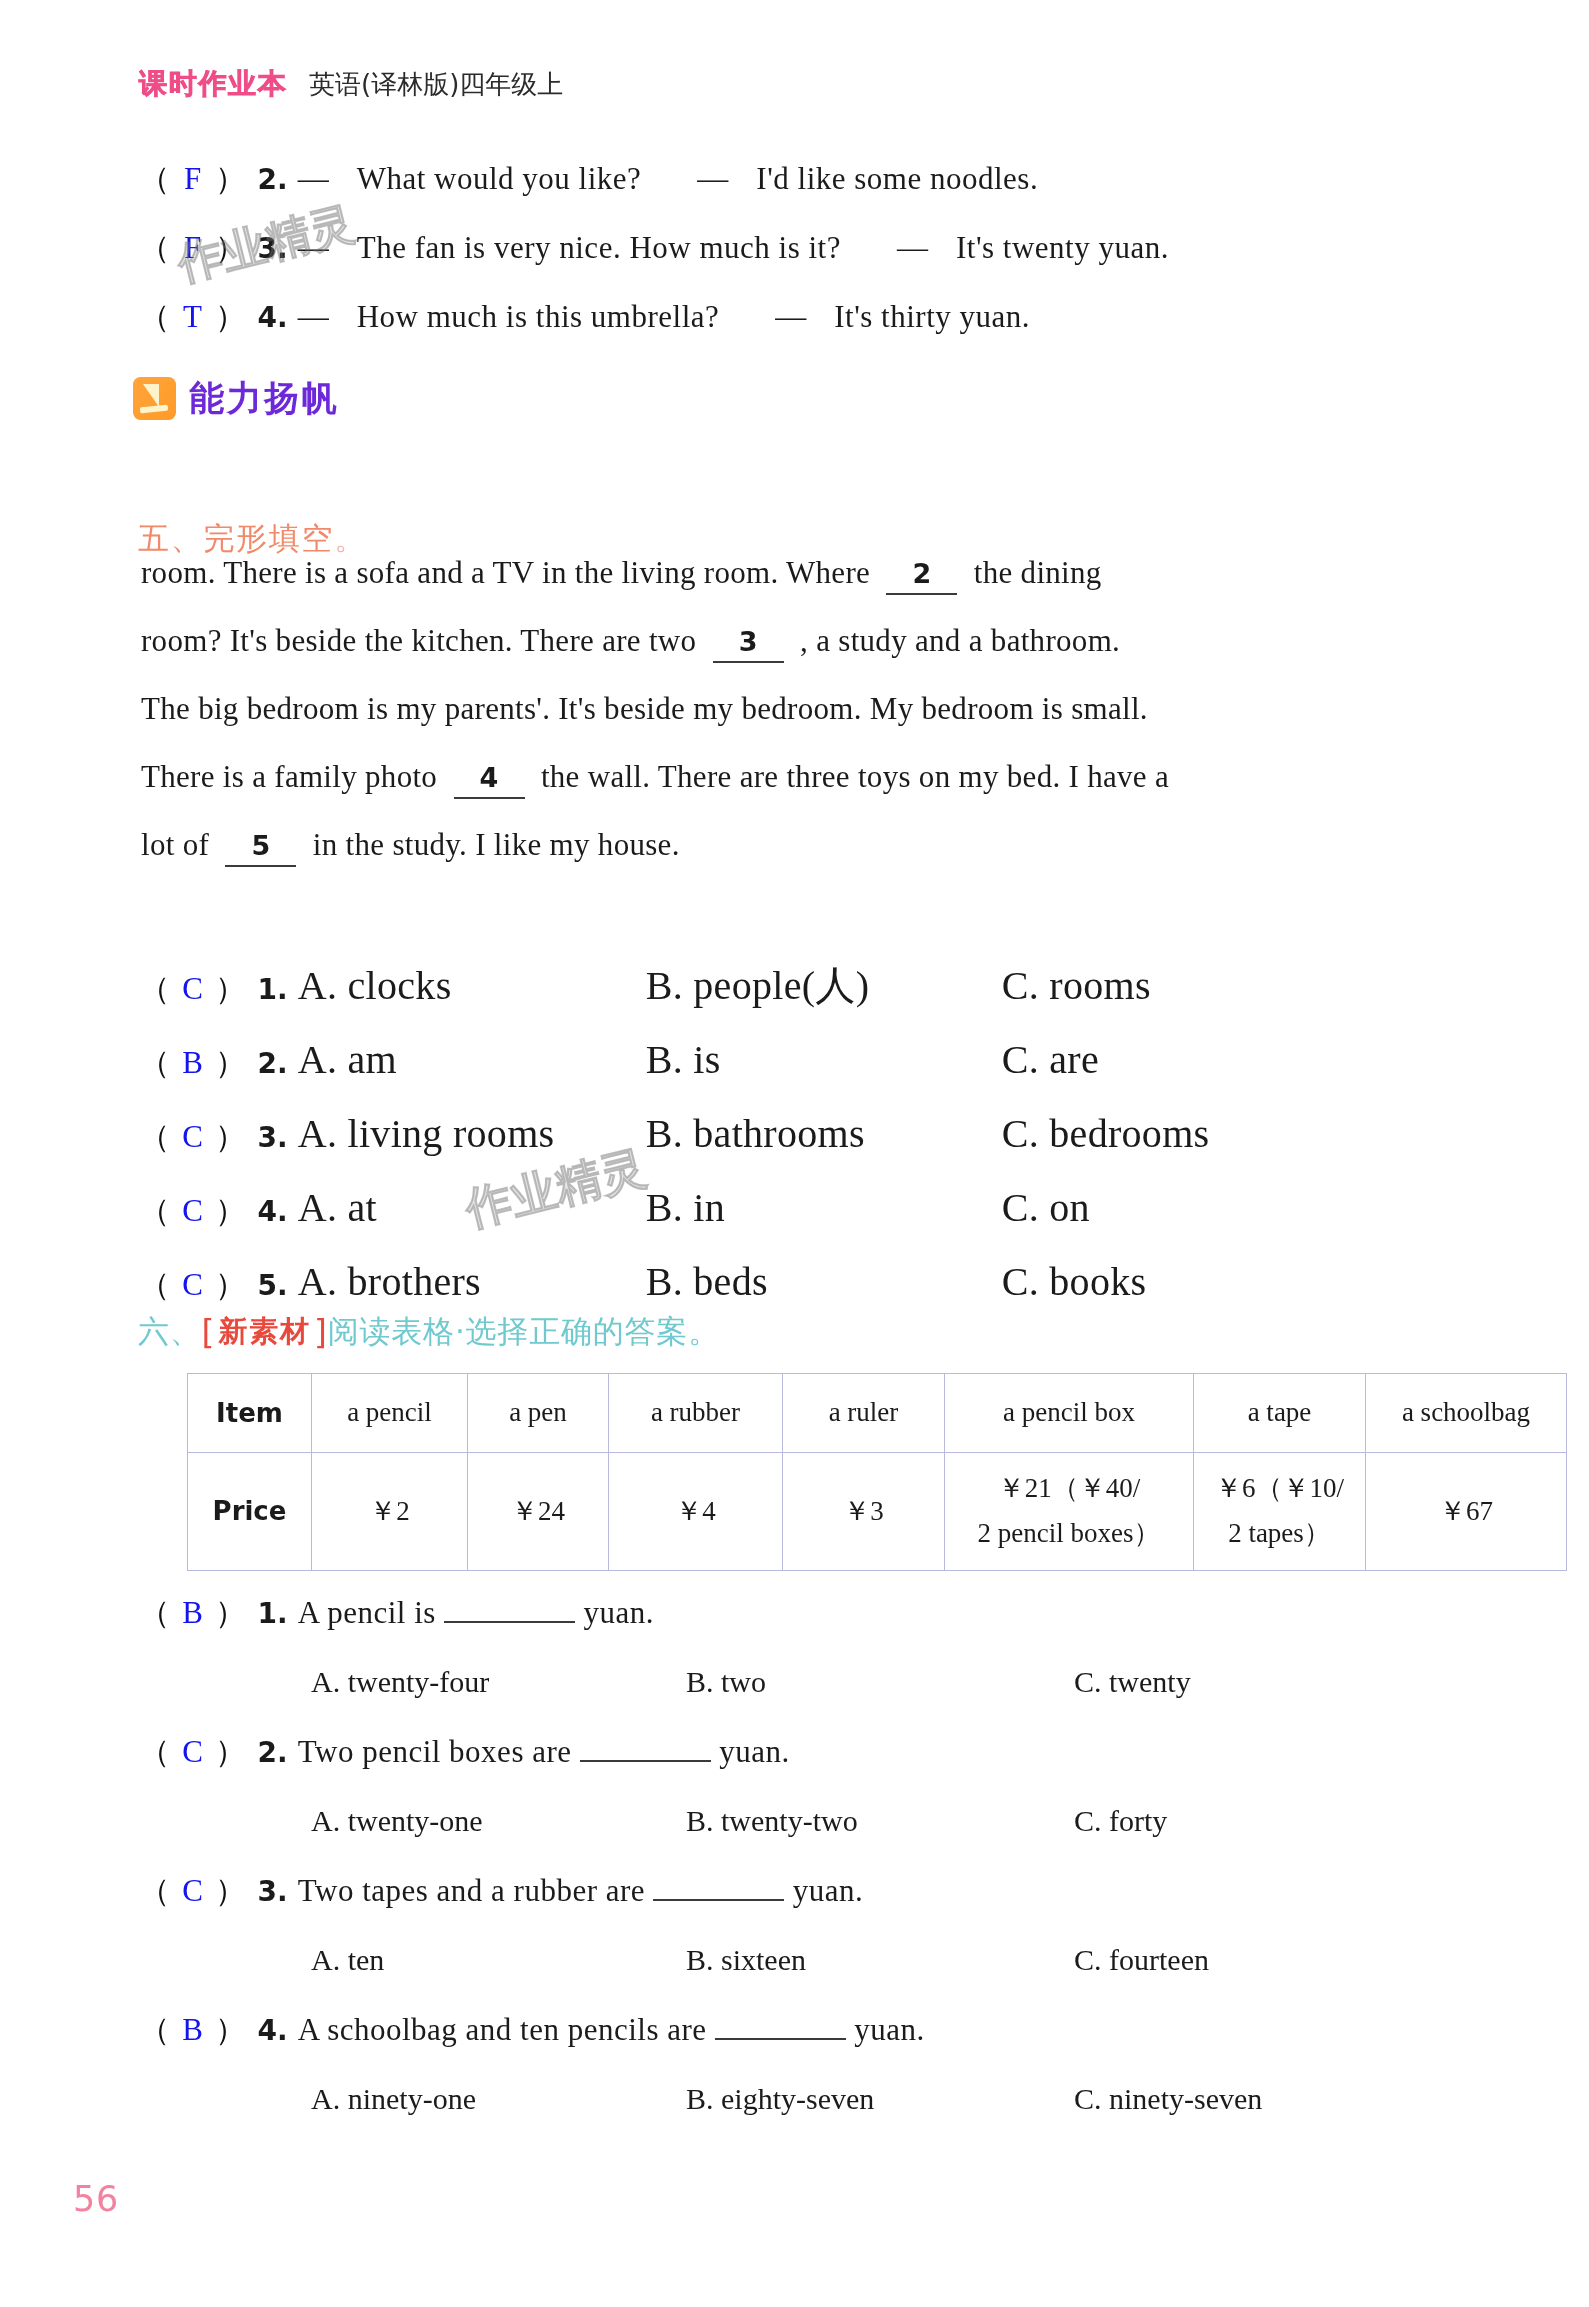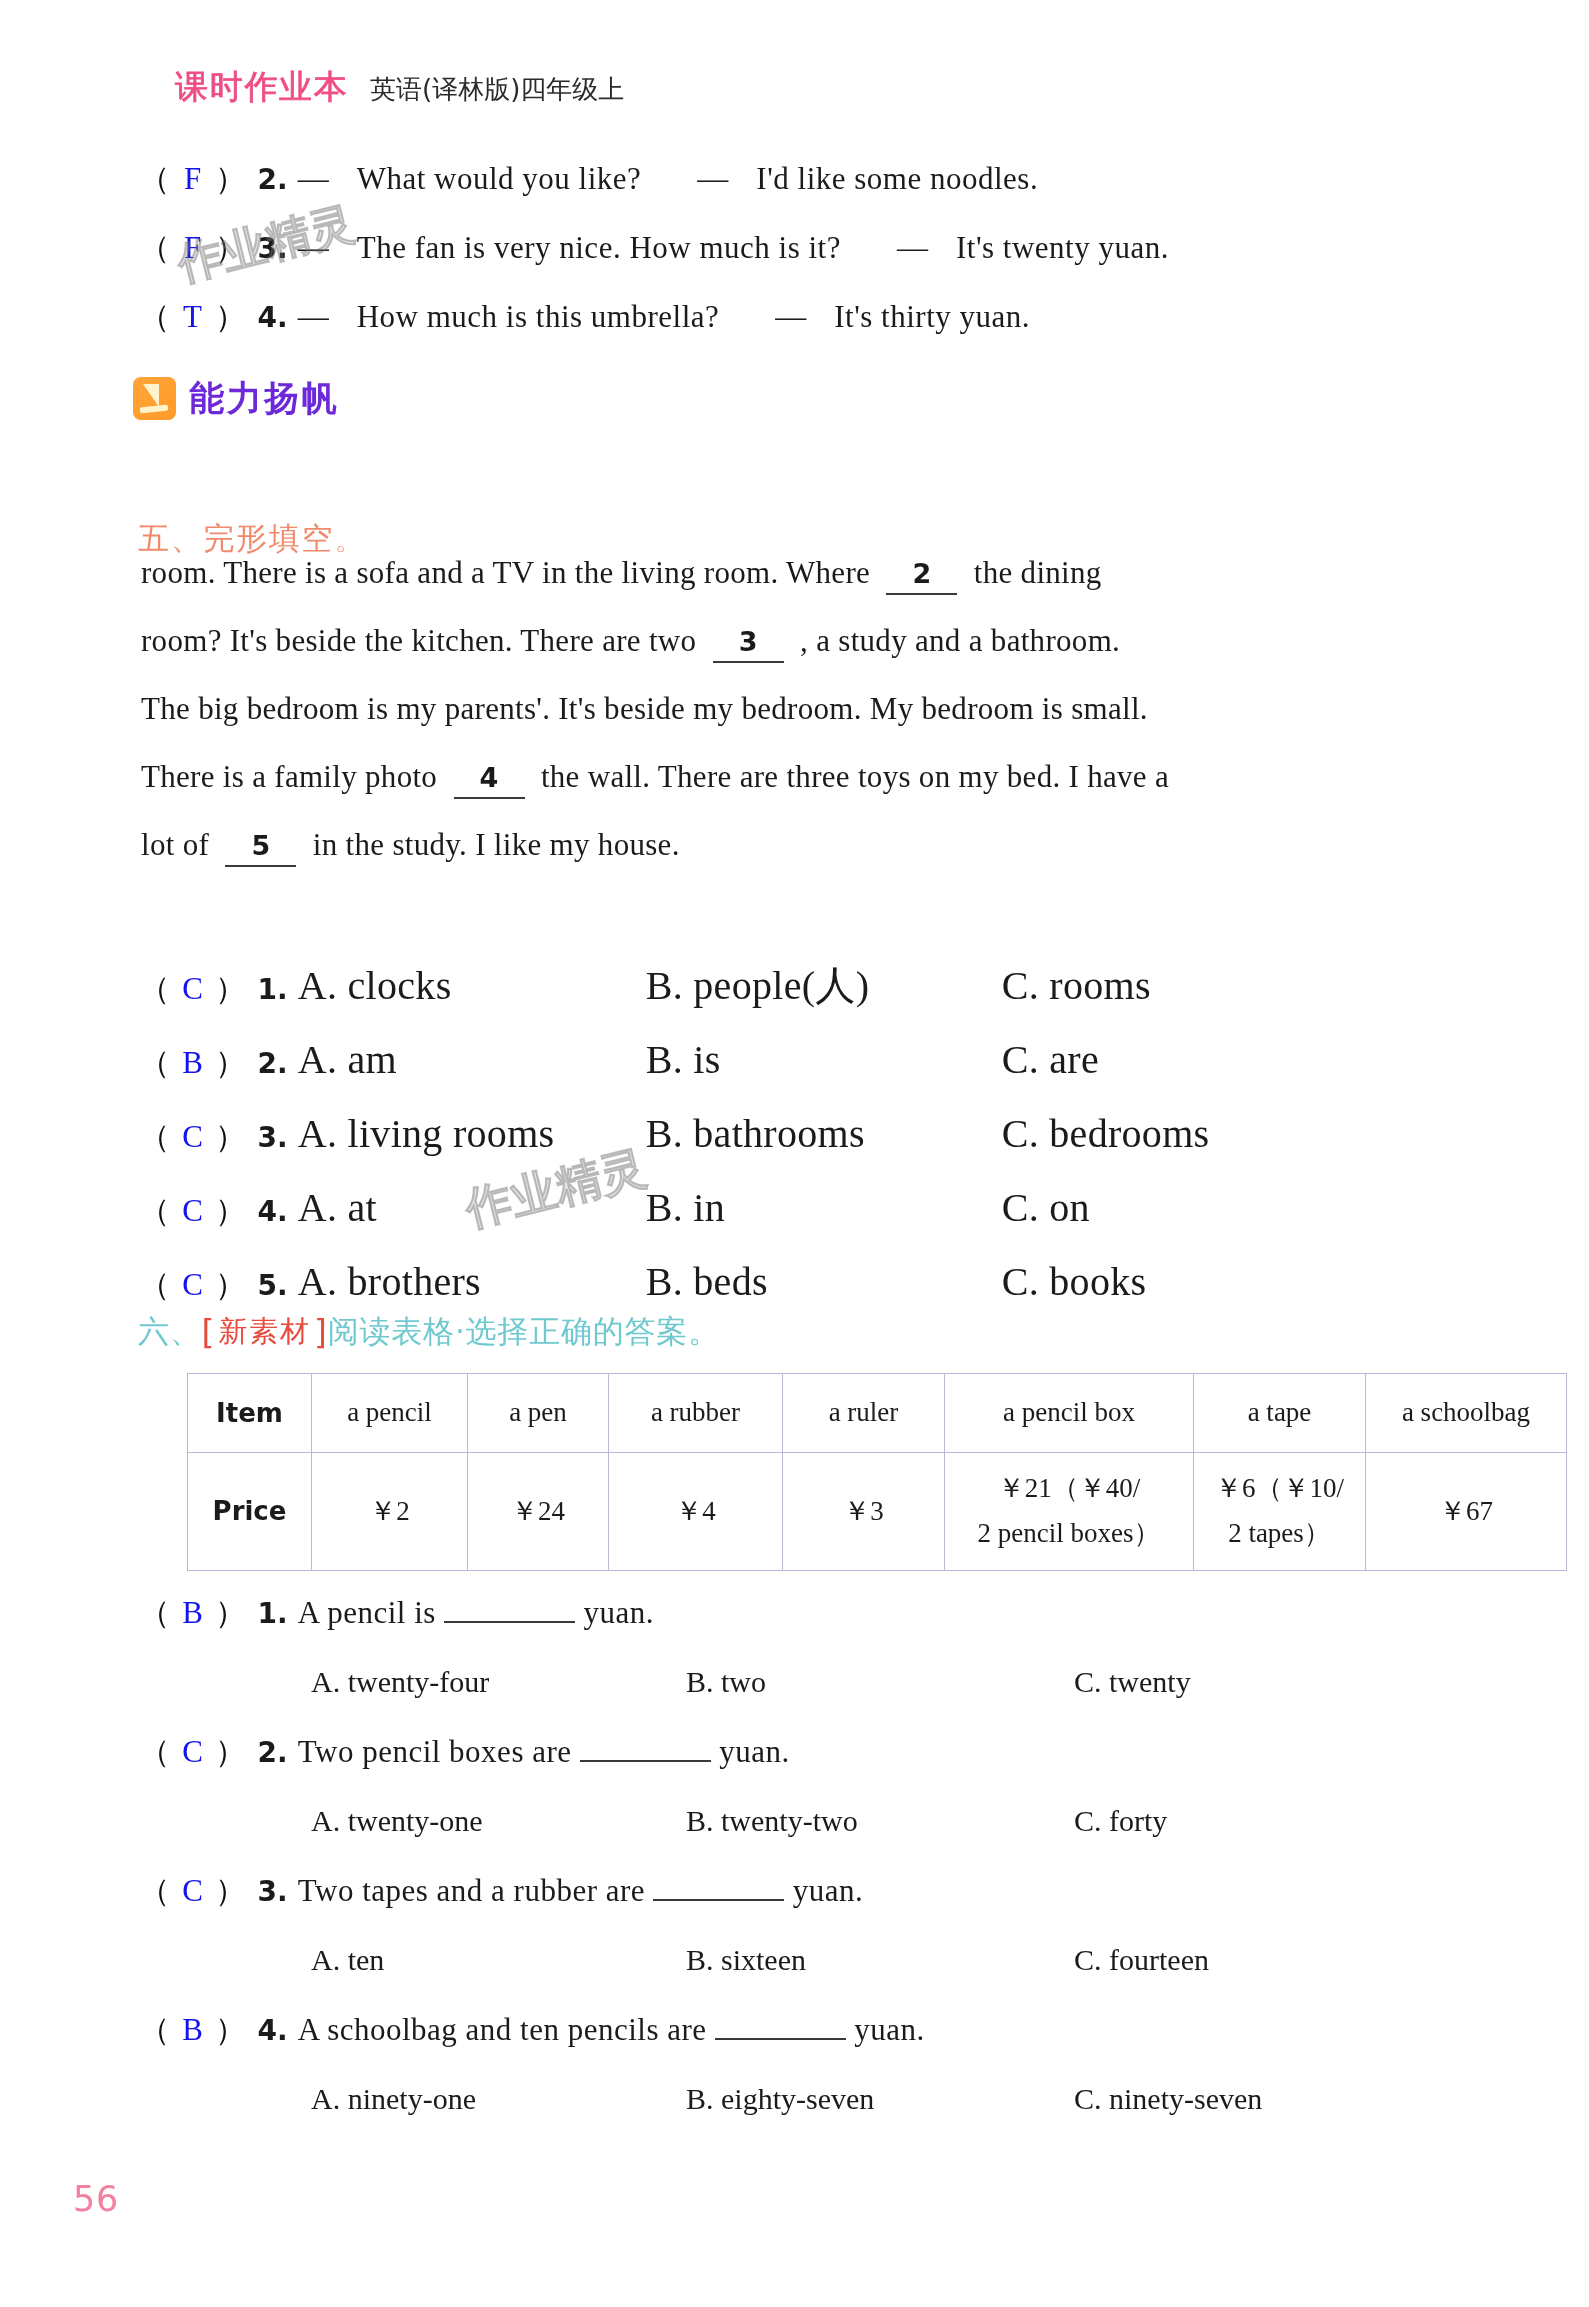--- a/index.html
+++ b/index.html
@@ -29,25 +29,24 @@
     position: absolute;
     left: 139px;
     top: 65px;
     display: flex;
     align-items: baseline;
     gap: 21.5px;
     white-space: nowrap;
   }
   .brand-title {
     font-family: "DejaVu Sans", sans-serif;
-    font-weight: normal;
-    font-size: 33px;
+    font-weight: bold;
+    font-size: 28px;
     letter-spacing: 1.7px;
     color: #ef4d87;
-    margin-left: 36px;
     -webkit-text-stroke: 0.8px #ef4d87;
   }
   .brand-sub {
     font-family: "DejaVu Sans", sans-serif;
     font-size: 26px;
     color: #2b2b2b;
     letter-spacing: 0px;
   }
 
   
@@ -208,21 +207,21 @@
     font-family: "DejaVu Sans", sans-serif;
     font-size: 31px;
     color: #6fc9cf;
     letter-spacing: 0.8px;
     white-space: nowrap;
   }
   .badge {
     display: inline-flex;
     align-items: center;
     color: #e8493c;
-    font-weight: normal;
+    font-weight: bold;
     font-size: 29px;
     letter-spacing: 1.7px;
     margin: 0 3.3px;
   }
   .brk { color: #e8493c; font-size: 33px; font-weight: normal; }
 
   
   .price-table {
     position: absolute;
     left: 139px;

